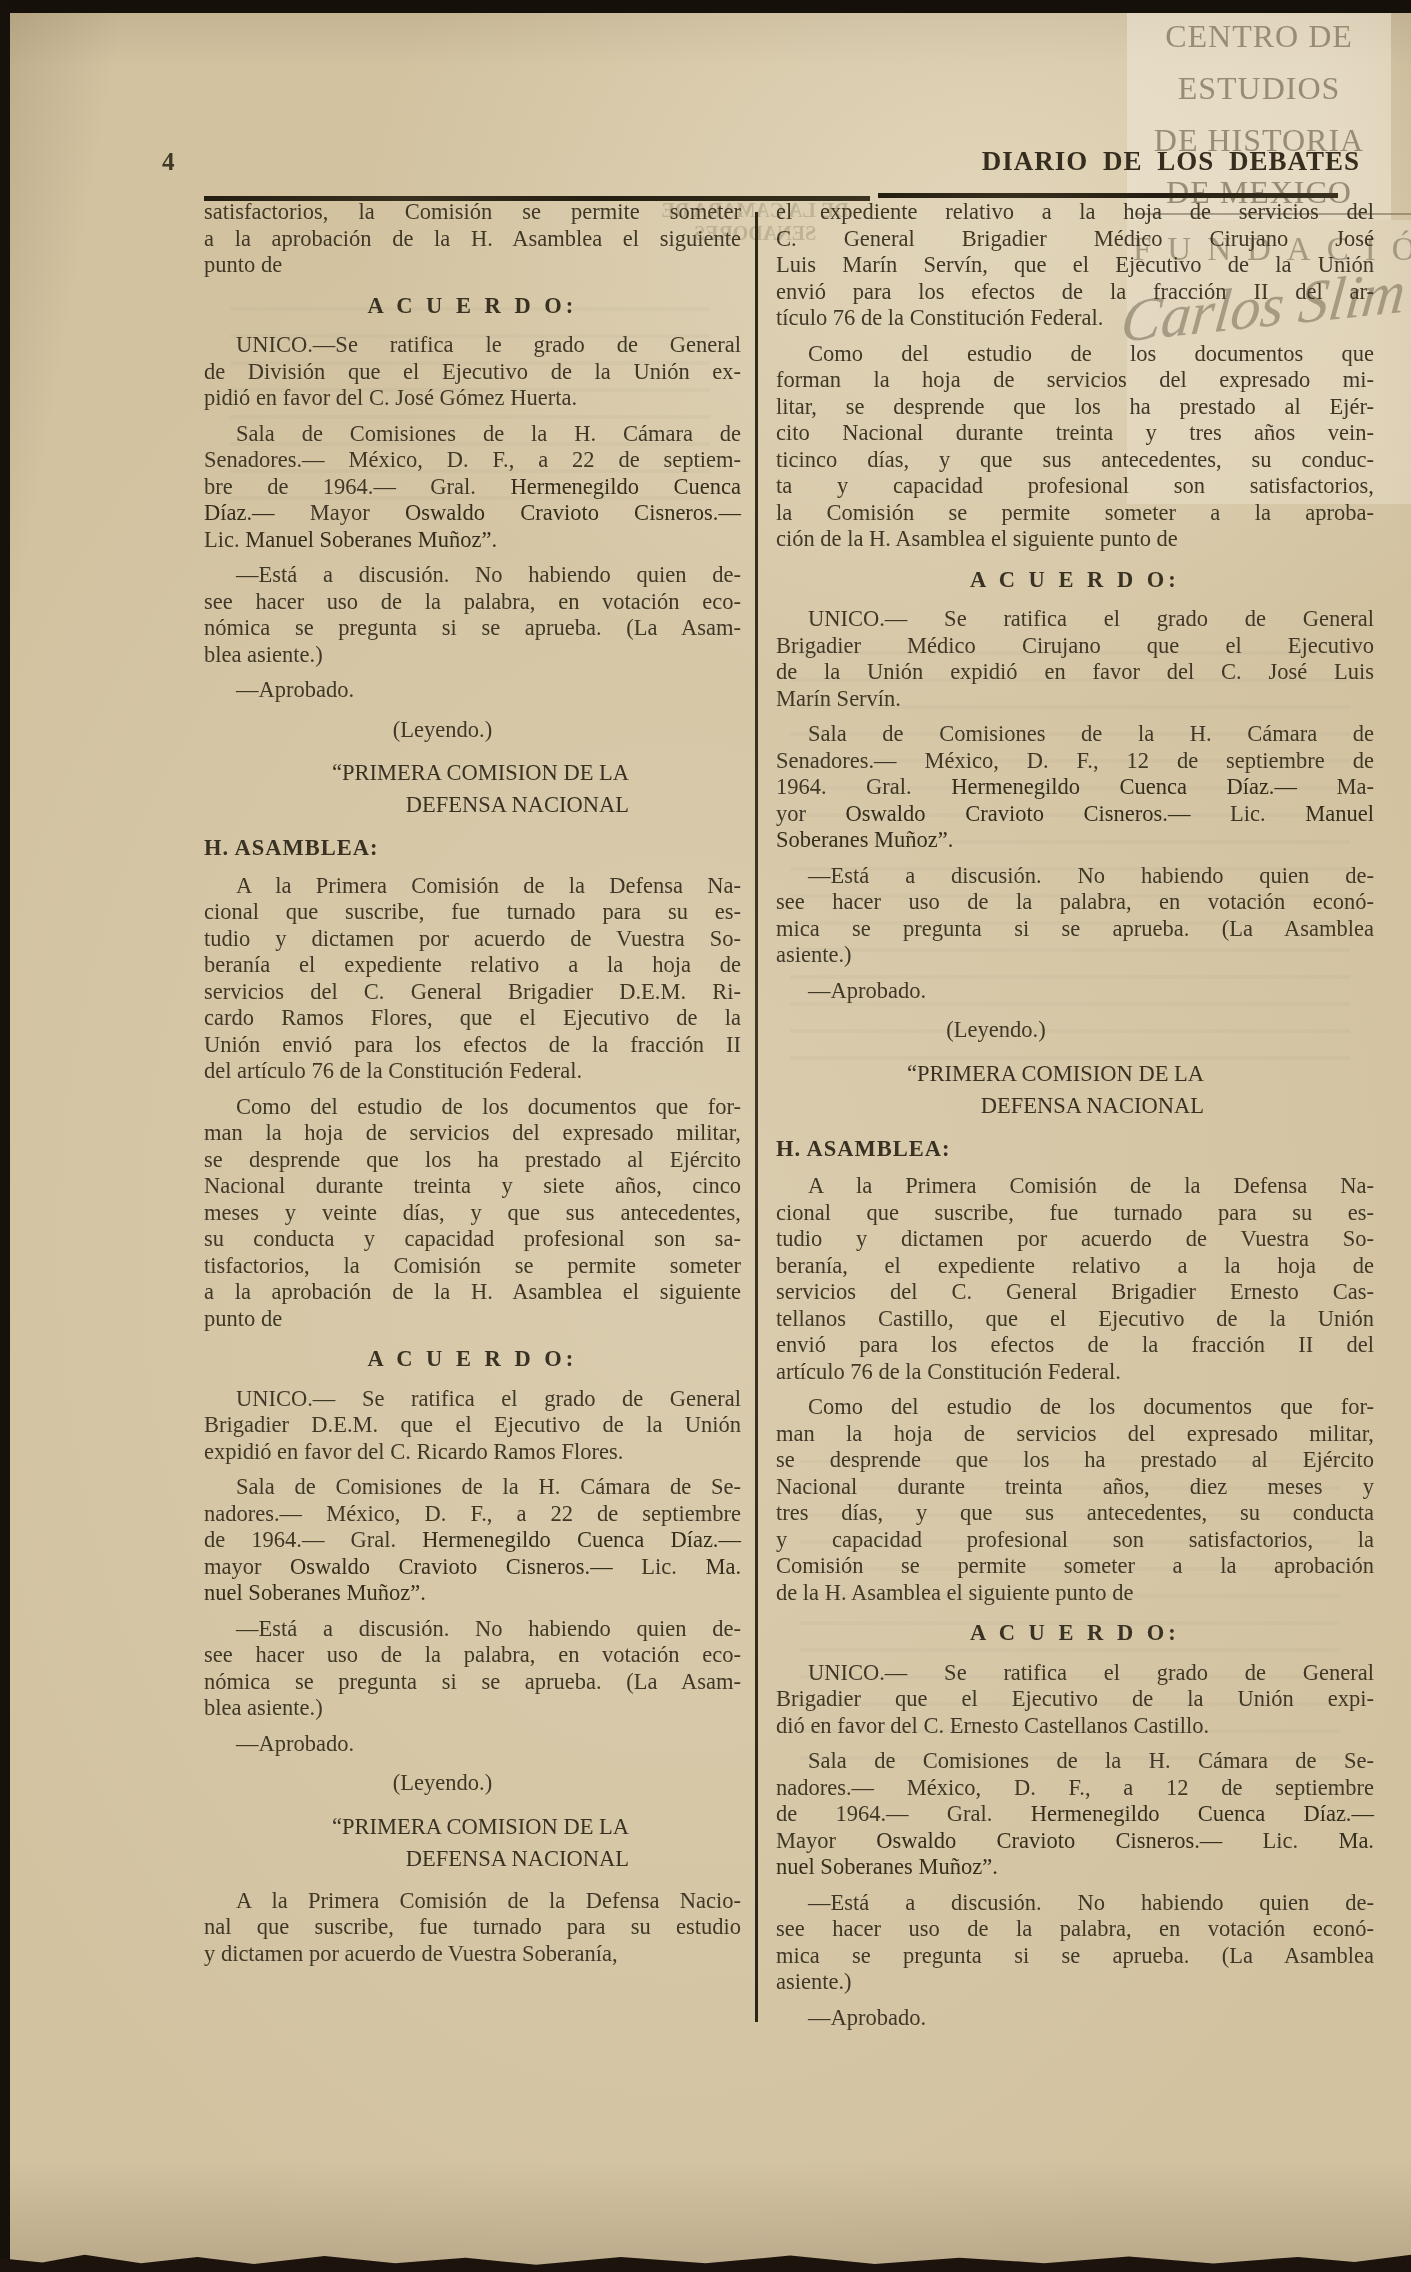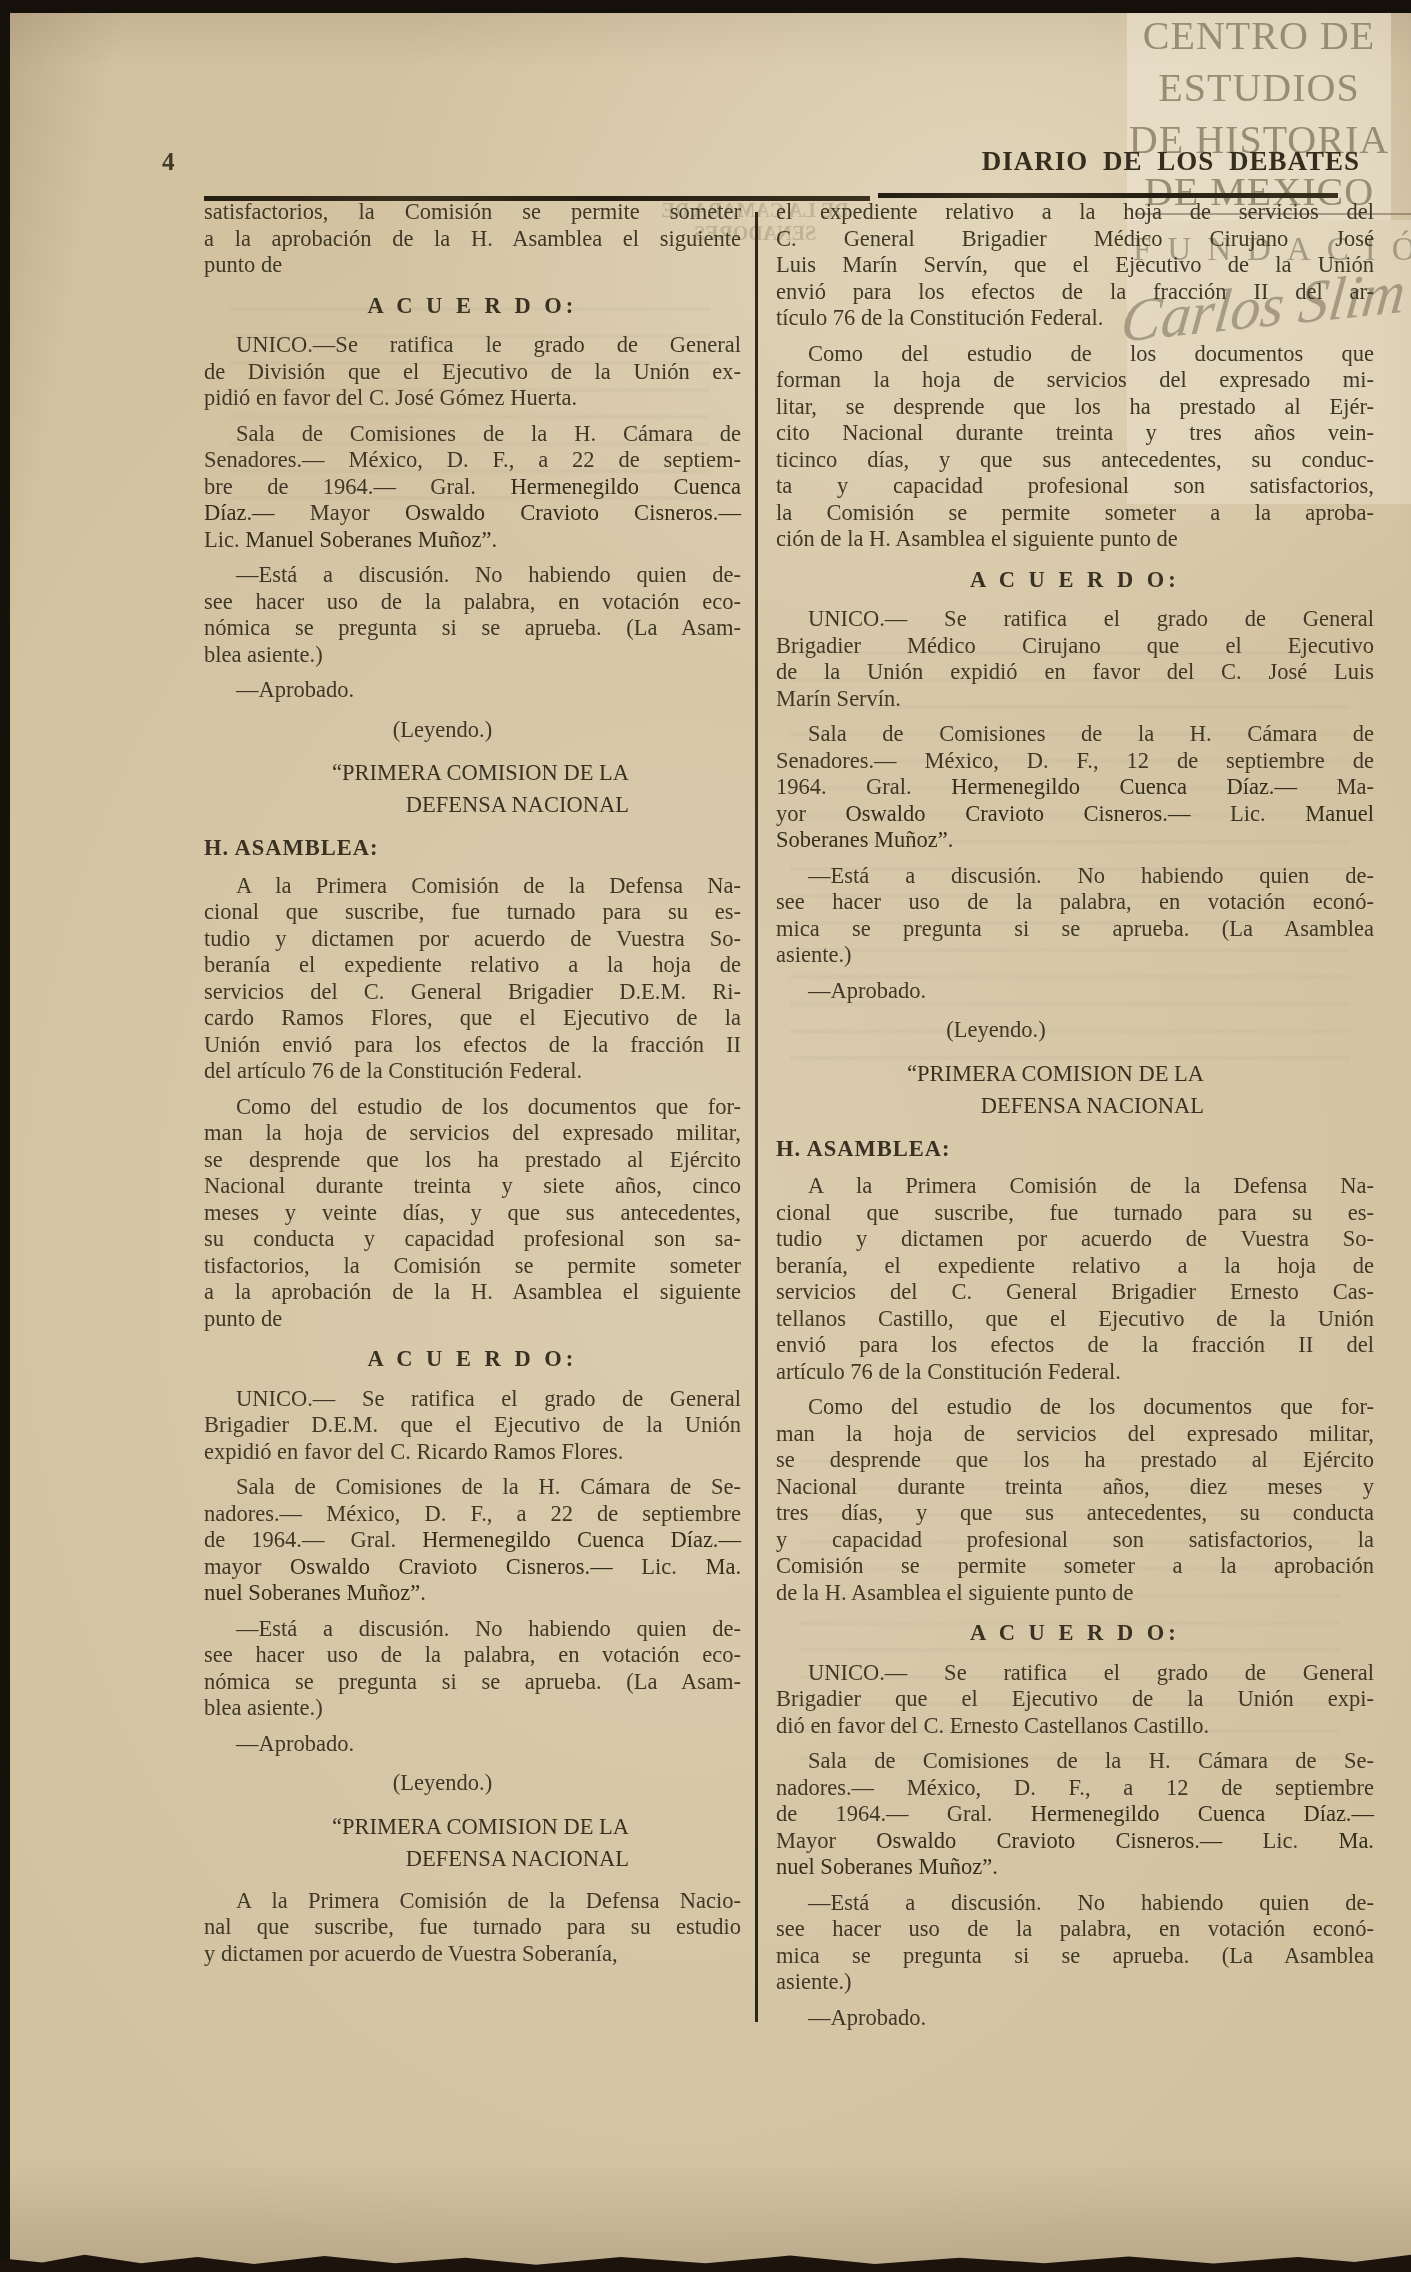--- a/index.html
+++ b/index.html
@@ -30,21 +30,21 @@
   .rule-a { left:204px; top:196px; width:666px; }
   .rule-b { left:878px; top:193px; width:460px; }
   .rule-thin { position:absolute; left:1135px; top:213px; width:276px; height:2px; background:rgba(118,102,76,0.55); }
   .bleed-mirror { position:absolute; left:600px; top:199px; width:310px; text-align:center;
                   transform:scaleX(-1); font-size:20px; font-weight:bold;
                   color:rgba(142,132,102,0.38); filter:blur(0.6px); }
 
   
   .wm-band1 { position:absolute; left:1127px; top:4px; width:264px; height:216px;
               background:rgba(241,234,217,0.50); text-align:center; padding-top:6px; box-sizing:border-box; }
-  .wm-band1 div { font-size:40px; line-height:52px; color:rgba(147,137,112,0.95); letter-spacing:1px; }
+  .wm-band1 div { font-size:32px; line-height:52px; color:rgba(147,137,112,0.95); letter-spacing:1px; }
   .wm-band2 { position:absolute; left:1127px; top:220px; width:284px; height:284px; background:rgba(241,234,217,0.36); }
   .wm-fundacion { position:absolute; left:1133px; top:231px; font-size:33px; letter-spacing:16px;
                   color:rgba(150,140,116,0.82); white-space:nowrap; }
   .wm-signature { position:absolute; left:1118px; top:288px; font-size:60px; font-style:italic;
                   color:rgba(116,105,83,0.55); white-space:nowrap;
                   transform:rotate(-6deg) skewX(-12deg); transform-origin:left bottom; }
 
   
   .divider { position:absolute; left:755px; top:212px; width:3px; height:1810px;
              background:linear-gradient(180deg,#2e2817 0%,#413827 45%,#2c2616 100%); }

